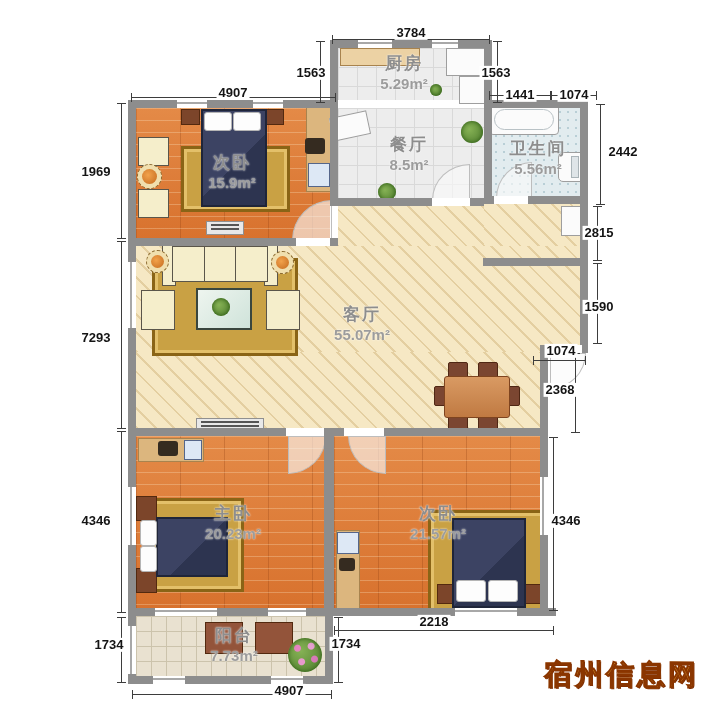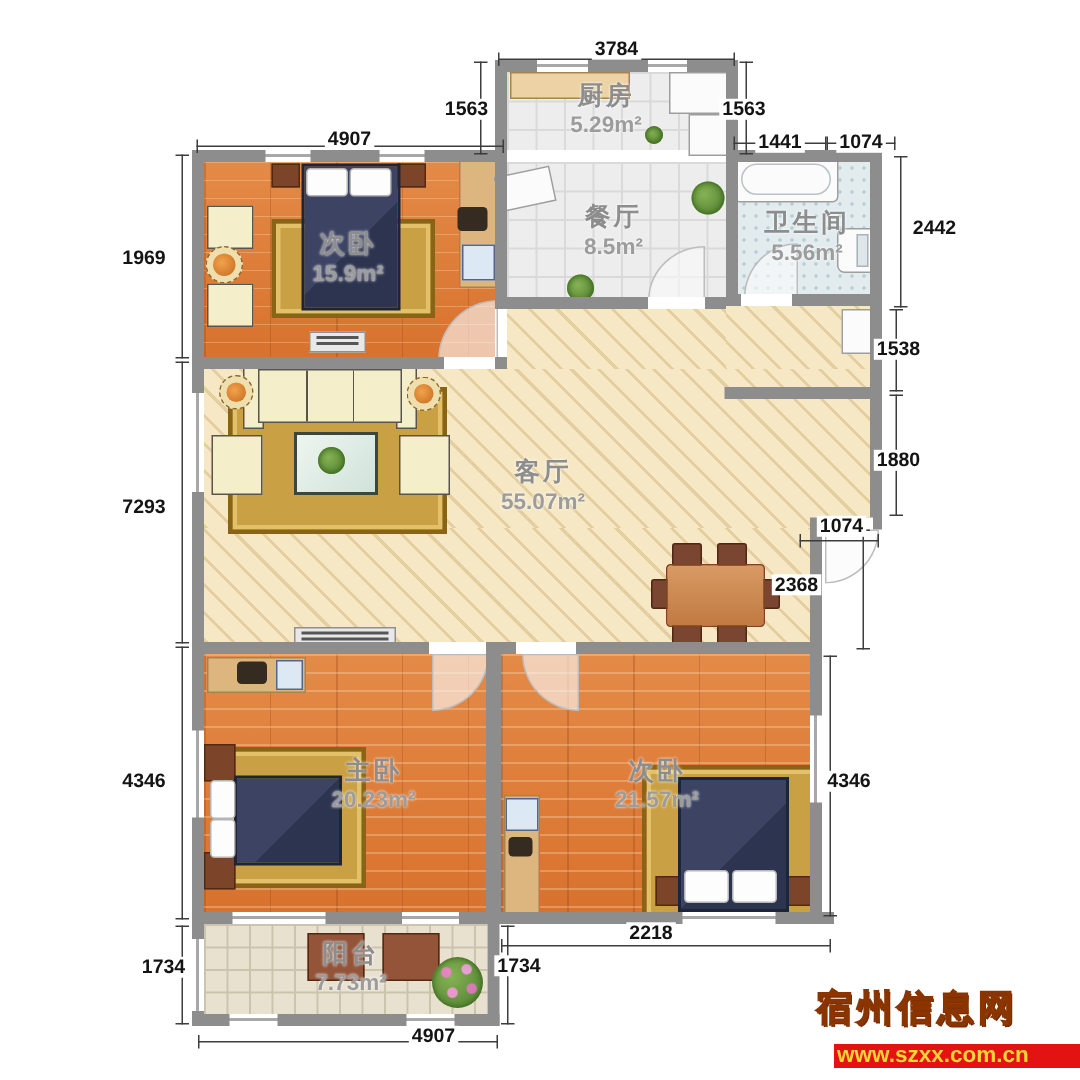--- a/index.html
+++ b/index.html
@@ -53,21 +53,21 @@
   .dim-v::before,.dim-v::after{content:"";position:absolute;left:-4px;height:1px;width:9px;background:#3d3d3d;}
   .dim-v::before{top:0;}.dim-v::after{bottom:0;}
   .dim-label{position:absolute;z-index:41;transform:translate(-50%,-50%);background:#fff;padding:0 2px;
              font-size:13px;font-weight:600;color:#141414;line-height:1.1;white-space:nowrap;}
   
   .room-label{position:absolute;z-index:35;transform:translateX(-50%);text-align:center;white-space:nowrap;}
   .rname{font-size:17px;font-weight:bold;color:#8d8d8d;letter-spacing:2px;text-shadow:0 0 2px #fff;}
   .rarea{font-size:15px;font-weight:600;color:#9c9c9c;text-shadow:0 0 2px #fff;}
   
   .wm{position:absolute;z-index:50;left:544px;top:656px;width:176px;}
-  .wm-title{font-size:24px;font-weight:bold;letter-spacing:3px;color:var(--wm-yellow,#ffc83d);
+  .wm-title{font-size:28px;font-weight:bold;letter-spacing:3px;color:var(--wm-yellow,#ffc83d);
             -webkit-text-stroke:1px #8a3500;text-shadow:1px 1px 0 #7a2a00;white-space:nowrap;}
   .wm-banner{position:absolute;left:12px;top:40px;width:164px;height:16px;background:var(--wm-red,#e31313);
              overflow:hidden;}
   .wm-banner span{font-size:15px;font-weight:bold;color:#ffd435;line-height:16px;padding-left:2px;white-space:nowrap;display:block;}
 </style>
 </head>
 <body>
 
 <div id="plan">
 
@@ -236,21 +236,21 @@
         <div class="rarea">5.56m²</div>
       </div>
       <div class="room-label" style="left: 232px; top: 151px;">
         <div class="rname">次卧</div>
         <div class="rarea">15.9m²</div>
       </div>
       <div class="room-label" style="left: 362px; top: 303px;">
         <div class="rname">客厅</div>
         <div class="rarea">55.07m²</div>
       </div>
-      <div class="room-label" style="left: 233px; top: 502px; margin-left: 16px;">
+      <div class="room-label" style="left: 233px; top: 502px;">
         <div class="rname">主卧</div>
         <div class="rarea">20.23m²</div>
       </div>
       <div class="room-label" style="left: 438px; top: 502px;">
         <div class="rname">次卧</div>
         <div class="rarea">21.57m²</div>
       </div>
       <div class="room-label" style="left: 234px; top: 624px;">
         <div class="rname">阳台</div>
         <div class="rarea">7.73m²</div>
@@ -273,37 +273,34 @@
       <span class="dim-label" style="left: 623px; top: 152px;">2442</span>
       <div class="dim dim-v" style="top: 103px; height: 136px; left: 121px;"></div>
       <span class="dim-label" style="left: 96px; top: 172px;">1969</span>
       <div class="dim dim-v" style="top: 241px; height: 188px; left: 121px;"></div>
       <span class="dim-label" style="left: 96px; top: 338px;">7293</span>
       <div class="dim dim-v" style="top: 431px; height: 182px; left: 121px;"></div>
       <span class="dim-label" style="left: 96px; top: 521px;">4346</span>
       <div class="dim dim-v" style="top: 617px; height: 66px; left: 121px;"></div>
       <span class="dim-label" style="left: 109px; top: 645px;">1734</span>
       <div class="dim dim-v" style="top: 206px; height: 55px; left: 597px;"></div>
-      <span class="dim-label" style="left: 599px; top: 233px;">1538</span>
+      <span class="dim-label" style="left: 599px; top: 233px;">2815</span>
       <div class="dim dim-v" style="top: 263px; height: 81px; left: 597px;"></div>
-      <span class="dim-label" style="left: 599px; top: 307px;">1880</span>
+      <span class="dim-label" style="left: 599px; top: 307px;">1590</span>
       <div class="dim dim-h" style="left: 533px; width: 53px; top: 360px;"></div>
       <span class="dim-label" style="left: 561px; top: 351px;">1074</span>
       <div class="dim dim-v" style="top: 353px; height: 80px; left: 575px;"></div>
-      <span class="dim-label" style="left: 531px; top: 390px;">2368</span>
+      <span class="dim-label" style="left: 560px; top: 390px;">2368</span>
       <div class="dim dim-v" style="top: 437px; height: 174px; left: 553px;"></div>
       <span class="dim-label" style="left: 566px; top: 521px;">4346</span>
       <div class="dim dim-h" style="left: 334px; width: 220px; top: 630px;"></div>
       <span class="dim-label" style="left: 434px; top: 622px;">2218</span>
       <div class="dim dim-h" style="left: 132px; width: 200px; top: 694px;"></div>
       <span class="dim-label" style="left: 289px; top: 691px;">4907</span>
       <div class="dim dim-v" style="top: 617px; height: 66px; left: 338px;"></div>
       <span class="dim-label" style="left: 346px; top: 644px;">1734</span>
     </div>
 
   <div class="wm">
     <div class="wm-title">宿州信息网</div>
-    <div class="wm-banner">
-      <span>www.szxx.com.cn</span>
-    </div>
   </div>
 
 </div>
 
 </body></html>

